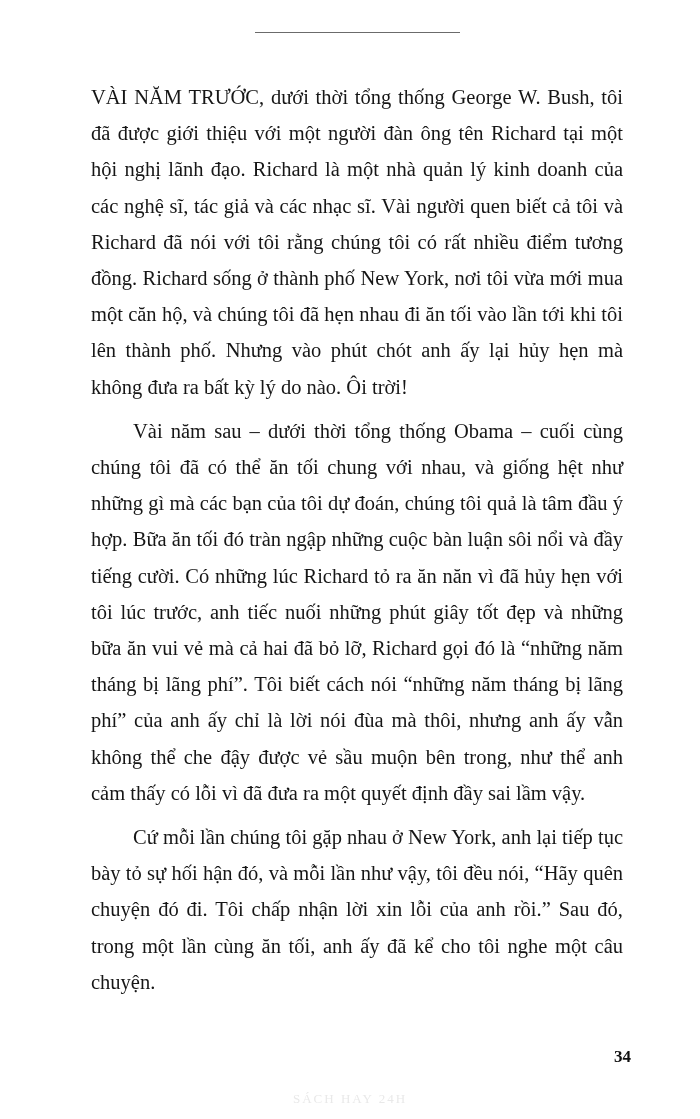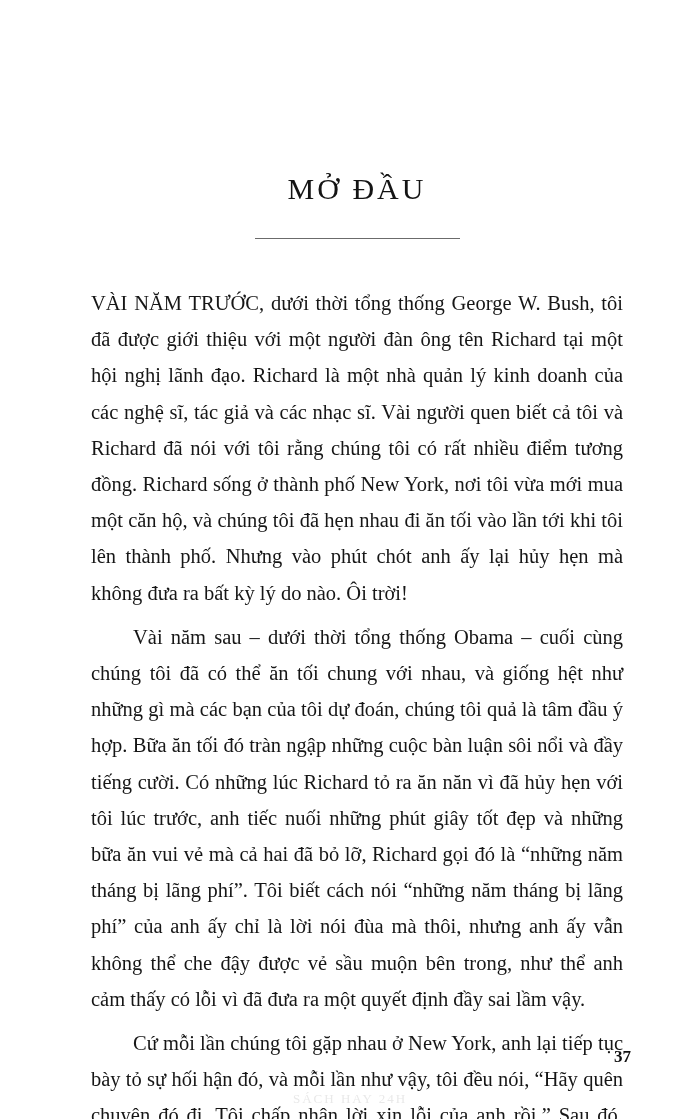--- a/index.html
+++ b/index.html
@@ -77,28 +77,27 @@
     user-select: none;
     text-align: right;
   }
 </style>
 </head>
 <body>
 
 <div class="page">
   <div class="content">
 
-    <h1 class="chapter-title">MỞ ĐẦU</h1>
 
     <div class="title-rule"></div>
 
     <div class="body-text">
       <p class="para">VÀI NĂM TRƯỚC, dưới thời tổng thống George W. Bush, tôi đã được giới thiệu với một người đàn ông tên Richard tại một hội nghị lãnh đạo. Richard là một nhà quản lý kinh doanh của các nghệ sĩ, tác giả và các nhạc sĩ. Vài người quen biết cả tôi và Richard đã nói với tôi rằng chúng tôi có rất nhiều điểm tương đồng. Richard sống ở thành phố New York, nơi tôi vừa mới mua một căn hộ, và chúng tôi đã hẹn nhau đi ăn tối vào lần tới khi tôi lên thành phố. Nhưng vào phút chót anh ấy lại hủy hẹn mà không đưa ra bất kỳ lý do nào. Ôi trời!</p>
       <p class="para">Vài năm sau – dưới thời tổng thống Obama – cuối cùng chúng tôi đã có thể ăn tối chung với nhau, và giống hệt như những gì mà các bạn của tôi dự đoán, chúng tôi quả là tâm đầu ý hợp. Bữa ăn tối đó tràn ngập những cuộc bàn luận sôi nổi và đầy tiếng cười. Có những lúc Richard tỏ ra ăn năn vì đã hủy hẹn với tôi lúc trước, anh tiếc nuối những phút giây tốt đẹp và những bữa ăn vui vẻ mà cả hai đã bỏ lỡ, Richard gọi đó là “những năm tháng bị lãng phí”. Tôi biết cách nói “những năm tháng bị lãng phí” của anh ấy chỉ là lời nói đùa mà thôi, nhưng anh ấy vẫn không thể che đậy được vẻ sầu muộn bên trong, như thể anh cảm thấy có lỗi vì đã đưa ra một quyết định đầy sai lầm vậy.</p>
       <p class="para">Cứ mỗi lần chúng tôi gặp nhau ở New York, anh lại tiếp tục bày tỏ sự hối hận đó, và mỗi lần như vậy, tôi đều nói, “Hãy quên chuyện đó đi. Tôi chấp nhận lời xin lỗi của anh rồi.” Sau đó, trong một lần cùng ăn tối, anh ấy đã kể cho tôi nghe một câu chuyện.</p>
     </div>
 
   </div>
 
-  <div class="page-number">37</div>
+  <div class="page-number">34</div>
 
   <div class="watermark">SÁCH HAY 24H</div>
 </div>
 
 </body></html>

